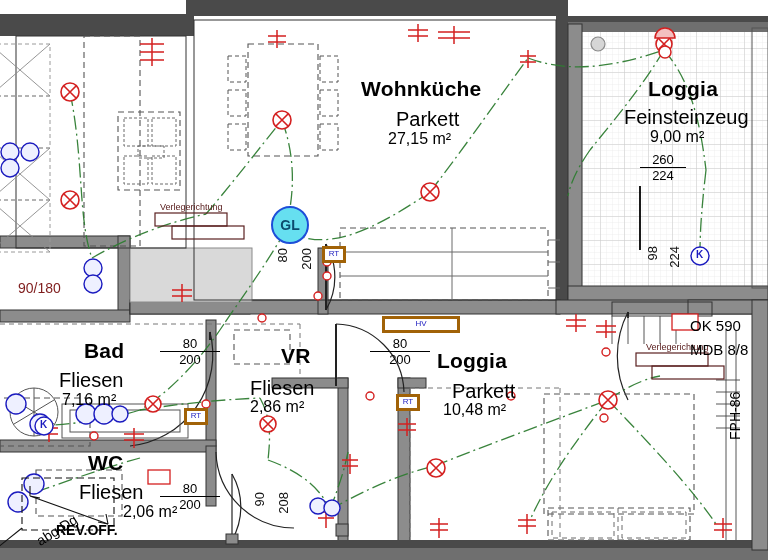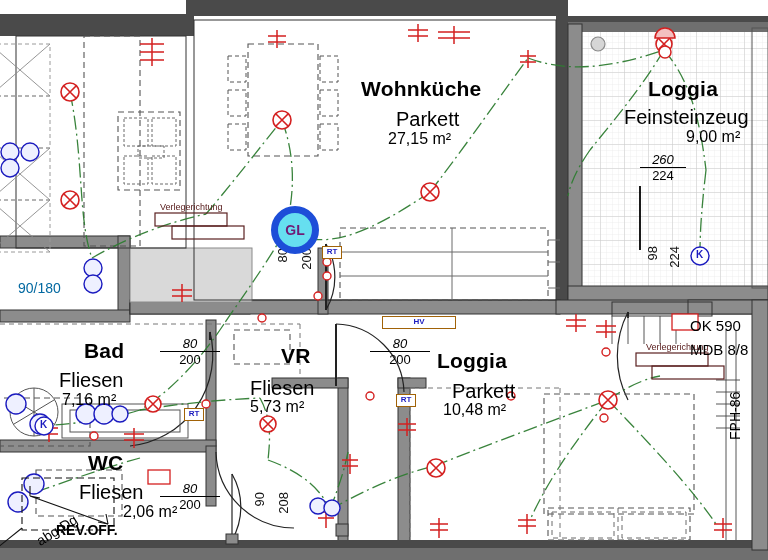--- a/index.html
+++ b/index.html
@@ -5,31 +5,31 @@
   html,body{margin:0;padding:0;background:#fff;}
   body{width:768px;height:560px;overflow:hidden;
        font-family:"Liberation Sans",sans-serif;color:#000;}
   #plan{position:relative;width:768px;height:560px;background:#ffffff;}
   svg.layer{position:absolute;left:0;top:0;width:768px;height:560px;}
   .txt{position:absolute;white-space:nowrap;line-height:1;}
   .room-name{font-weight:bold;font-size:21px;letter-spacing:.2px;}
   .room-mat{font-size:20px;}
   .room-area{font-size:16px;}
   .dimnum{font-size:13px;color:#111;}
-  .smalllbl{font-size:12px;color:#0369a1;}
+  .smalllbl{font-size:12px;color:#7f1d1d;}
   .vert{transform-origin:left top;}
-  .ebox{position:absolute;border:1px solid #a16207;background:#fff;
-        color:#1b1bbf;font-size:8px;font-weight:bold;text-align:center;
+  .ebox{position:absolute;border:3px solid #a16207;background:#fff;
+        color:#1b1bbf;font-size:8px;font-weight:normal;text-align:center;
         line-height:9px;}
   .dimfrac{position:absolute;text-align:center;font-size:13px;}
-  .dimfrac .top{display:block;font-style:italic;}
+  .dimfrac .top{display:block;}
   .dimfrac .bar{display:block;border-top:1px solid #000;}
   .dimfrac .bot{display:block;}
   .gl{position:absolute;width:34px;height:34px;border-radius:50%;
-      background:#66dff0;border:7px solid #1d4ed8;color:#701a75;
+      background:#66dff0;border:2px solid #1d4ed8;color:#0c4a6e;
       font-size:14px;font-weight:bold;display:flex;align-items:center;
       justify-content:center;}
   .verleg{position:absolute;font-size:9px;color:#5a2020;}
 </style>
 </head>
 <body>
 
 <div id="plan">
 
   <svg class="layer">
@@ -331,29 +331,29 @@
       <rect x="672" y="314" width="26" height="16"></rect>
     </g>
   </svg>
 
   <div class="txt room-name" style="left:361px;top:78px;">Wohnküche</div>
   <div class="txt room-mat" style="left:396px;top:109px;">Parkett</div>
   <div class="txt room-area" style="left:388px;top:131px;">27,15 m²</div>
 
   <div class="txt room-name" style="left:648px;top:78px;">Loggia</div>
   <div class="txt room-mat" style="left:624px;top:107px;">Feinsteinzeug</div>
-  <div class="txt room-area" style="left:650px;top:129px;padding-left:36px;">9,00 m²</div>
+  <div class="txt room-area" style="left:650px;top:129px;">9,00 m²</div>
 
   <div class="txt room-name" style="left:75px;top:340px;margin-left:9px;">Bad</div>
   <div class="txt room-mat" style="left:59px;top:370px;">Fliesen</div>
   <div class="txt room-area" style="left:62px;top:392px;">7,16 m²</div>
 
   <div class="txt room-name" style="left:281px;top:345px;">VR</div>
   <div class="txt room-mat" style="left:250px;top:378px;">Fliesen</div>
-  <div class="txt room-area" style="left:250px;top:399px;">5,73 m²</div>
+  <div class="txt room-area" style="left:250px;top:399px;">2,86 m²</div>
 
   <div class="txt room-name" style="left:437px;top:350px;">Loggia</div>
   <div class="txt room-mat" style="left:452px;top:381px;">Parkett</div>
   <div class="txt room-area" style="left:443px;top:402px;">10,48 m²</div>
 
   <div class="txt room-name" style="left:88px;top:452px;">WC</div>
   <div class="txt room-mat" style="left:79px;top:482px;">Fliesen</div>
   <div class="txt room-area" style="left:76px;top:504px;margin-left:47px;">2,06 m²</div>
 
   <div class="txt smalllbl" style="left:18px;top:281px;font-size:14px;">90/180</div>

